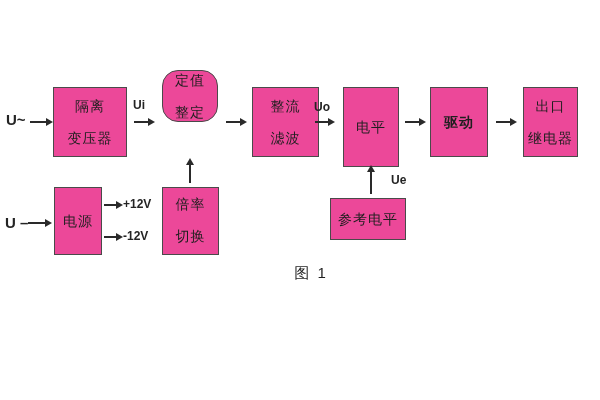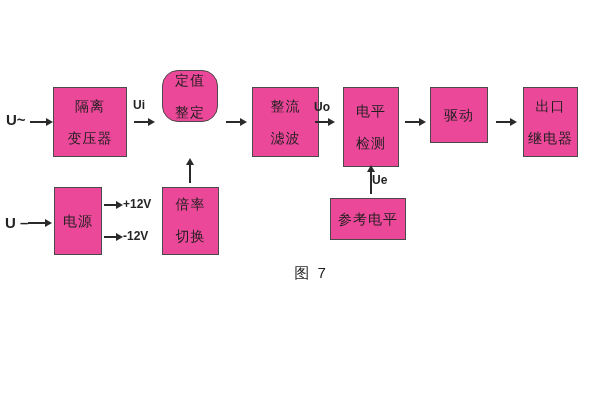--- a/index.html
+++ b/index.html
@@ -12,33 +12,33 @@
     display:flex;flex-direction:column;align-items:center;justify-content:center;
     font-size:14px;letter-spacing:1px;text-align:center;
   }
   .box span{display:block;line-height:32px;white-space:nowrap;}
   .box.oneline span{line-height:18px;}
   
   .b1{left:53px;top:87px;width:74px;height:70px;}
   .b2{left:162px;top:70px;width:56px;height:52px;border-radius:16px;}
   .b3{left:252px;top:87px;width:67px;height:70px;}
   .b4{left:343px;top:87px;width:56px;height:80px;}
-  .b5{left:430px;top:87px;width:58px;height:56px;}
+  .b5{left:430px;top:87px;width:58px;height:70px;font-weight:bold;}
   .b6{left:523px;top:87px;width:55px;height:70px;}
   
   .b7{left:54px;top:187px;width:48px;height:68px;}
   .b8{left:162px;top:187px;width:57px;height:68px;font-family:Liberation Serif, serif;}
   .b9{left:330px;top:198px;width:76px;height:42px;}
   
   .lbl{position:absolute;font-size:12px;font-weight:600;white-space:nowrap;color:#242424;}
   .lbl-uac{left:6px;top:111px;font-size:15px;}
   .lbl-udc{left:5px;top:214px;font-size:15px;}
   .lbl-ui{left:133px;top:98px;}
   .lbl-uo{left:314px;top:100px;}
-  .lbl-ue{left:372px;top:173px;}
+  .lbl-ue{left:391px;top:173px;}
   .lbl-p12{left:123px;top:197px;}
   .lbl-m12{left:123px;top:229px;}
   .caption{position:absolute;left:276px;top:264px;width:70px;text-align:center;
            font-size:15px;font-weight:400;letter-spacing:2px;color:#1f1f1f;}
   
   .arr-r{position:absolute;height:2px;background:#2a2a2a;}
   .arr-r::after{content:"";position:absolute;right:-7px;top:-3px;width:0;height:0;
     border-left:7px solid #2a2a2a;border-top:4px solid transparent;border-bottom:4px solid transparent;}
   .arr-u{position:absolute;width:2px;background:#2a2a2a;}
   .arr-u::after{content:"";position:absolute;top:-7px;left:-3px;width:0;height:0;
@@ -67,21 +67,20 @@
   <div class="box b2">
     <span>定值</span>
     <span>整定</span>
   </div>
   <div class="box b3">
     <span>整流</span>
     <span>滤波</span>
   </div>
   <div class="box b4">
     <span>电平</span>
-    <span>检测</span>
   </div>
   <div class="box b5">
     <span>驱动</span>
   </div>
   <div class="box b6">
     <span>出口</span>
     <span>继电器</span>
   </div>
 
   <div class="box b7">
@@ -108,14 +107,14 @@
   <div class="arr-r a-23"></div>
   <div class="arr-r a-uo"></div>
   <div class="arr-r a-45"></div>
   <div class="arr-r a-56"></div>
   <div class="arr-r a-udc"></div>
   <div class="arr-r a-p12"></div>
   <div class="arr-r a-m12"></div>
   <div class="arr-u a-ratio"></div>
   <div class="arr-u a-ue"></div>
 
-  <div class="caption">图 7</div>
+  <div class="caption">图 1</div>
 </div>
 
 </body></html>

